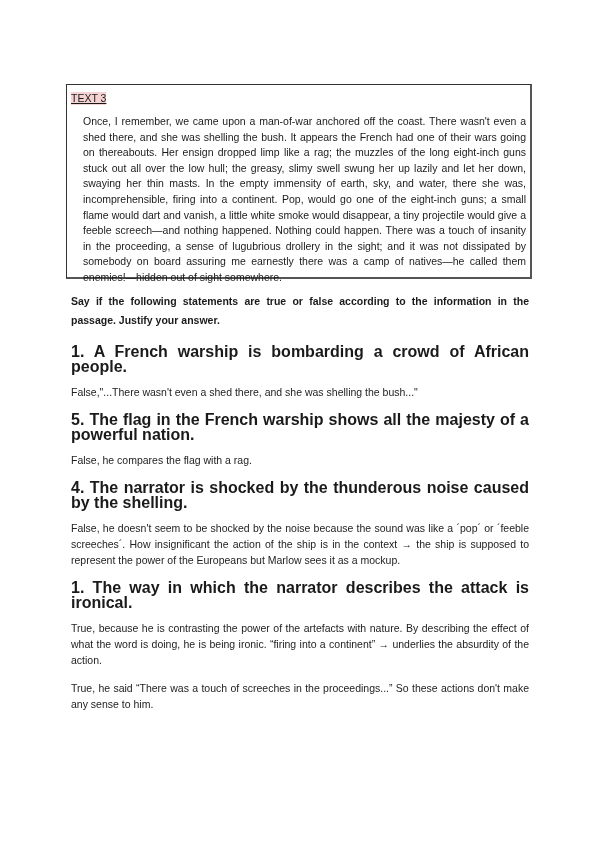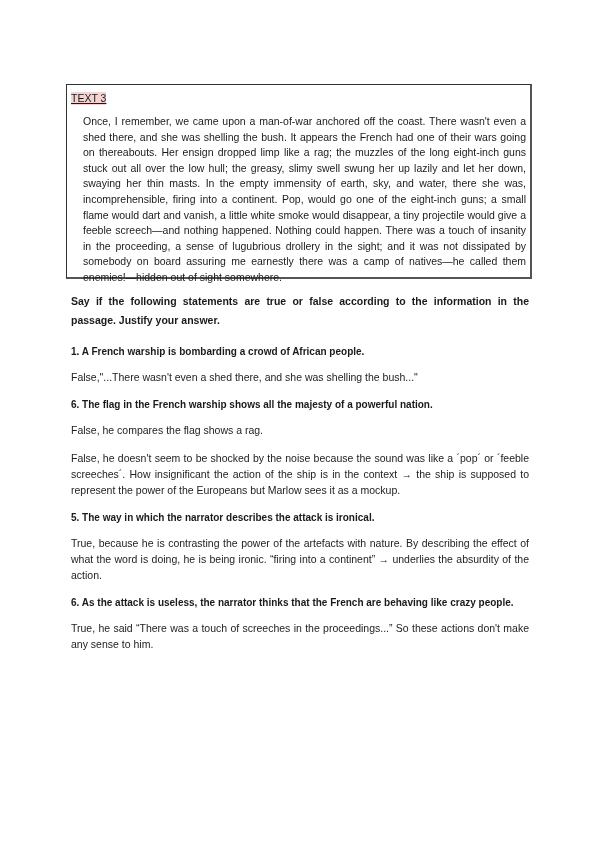--- a/index.html
+++ b/index.html
@@ -6,42 +6,42 @@
   body { width: 600px; height: 848px; position: relative; overflow: hidden;
          font-family: "Liberation Sans", sans-serif; color: #1a1a1a; }
   .textbox { position: absolute; left: 66px; top: 84px; width: 455px; height: 186px;
              border: 1px solid #333; border-right: 2px solid #555; border-bottom: 2px solid #555;
              padding: 3px 4px; box-sizing: content-box; }
   .box-title { display: inline-block; font-size: 10.5px; text-decoration: underline;
                background: #f6d3d3; line-height: 13px; margin-top: 0; }
   .passage { font-size: 10.5px; line-height: 15.6px; text-align: justify; margin: 8px 0 0 12px; }
   .content { position: absolute; left: 71px; top: 292px; width: 458px; }
   .instructions { font-size: 10.5px; font-weight: bold; line-height: 19px; margin: 0 0 14px 0; text-align: justify; }
-  .q { font-size: 10px; font-weight: bold; line-height: 15px; margin: 0 0 10px 0; text-align: justify; }
+  .q { font-size: 16px; font-weight: bold; line-height: 15px; margin: 0 0 10px 0; text-align: justify; }
   .a { font-size: 10.5px; line-height: 16px; margin: 0 0 12px 0; text-align: justify; color: #222; }
 </style>
 </head>
 <body>
 
 <div class="textbox">
   <span class="box-title">TEXT 3</span>
   <p class="passage">Once, I remember, we came upon a man-of-war anchored off the coast. There wasn't even a shed there, and she was shelling the bush. It appears the French had one of their wars going on thereabouts. Her ensign dropped limp like a rag; the muzzles of the long eight-inch guns stuck out all over the low hull; the greasy, slimy swell swung her up lazily and let her down, swaying her thin masts. In the empty immensity of earth, sky, and water, there she was, incomprehensible, firing into a continent. Pop, would go one of the eight-inch guns; a small flame would dart and vanish, a little white smoke would disappear, a tiny projectile would give a feeble screech—and nothing happened. Nothing could happen. There was a touch of insanity in the proceeding, a sense of lugubrious drollery in the sight; and it was not dissipated by somebody on board assuring me earnestly there was a camp of natives—he called them enemies!—hidden out of sight somewhere.</p>
 </div>
 
 <div class="content">
   <p class="instructions">Say if the following statements are true or false according to the information in the passage. Justify your answer.</p>
 
   <p class="q">1.  A French warship is bombarding a crowd of African people.</p>
   <p class="a">False,"...There wasn't even a shed there, and she was shelling the bush..."</p>
 
-  <p class="q">6. The flag in the French warship shows all the majesty of a powerful nation.</p>
-  <p class="a">False, he compares the flag shows a rag.</p>
+  <p class="q">5. The flag in the French warship shows all the majesty of a powerful nation.</p>
+  <p class="a">False, he compares the flag with a rag.</p>
 
 
+  <p class="q">4. The narrator is shocked by the thunderous noise caused by the shelling.</p>
   <p class="a">False, he doesn't seem to be shocked by the noise because the sound was like a ´pop´ or ´feeble screeches´. How insignificant the action of the ship is in the context → the ship is supposed to represent the power of the Europeans but Marlow sees it as a mockup.</p>
 
-  <p class="q">5. The way in which the narrator describes the attack is ironical.</p>
+  <p class="q">1. The way in which the narrator describes the attack is ironical.</p>
   <p class="a">True, because he is contrasting the power of the artefacts with nature. By describing the effect of what the word is doing, he is being ironic. “firing into a continent” → underlies the absurdity of the action.</p>
 
-  <p class="q">6. As the attack is useless, the narrator thinks that the French are behaving like crazy people.</p>
   <p class="a">True, he said “There was a touch of screeches in the proceedings...” So these actions don't make any sense to him.</p>
 
 </div>
 
 </body></html>

